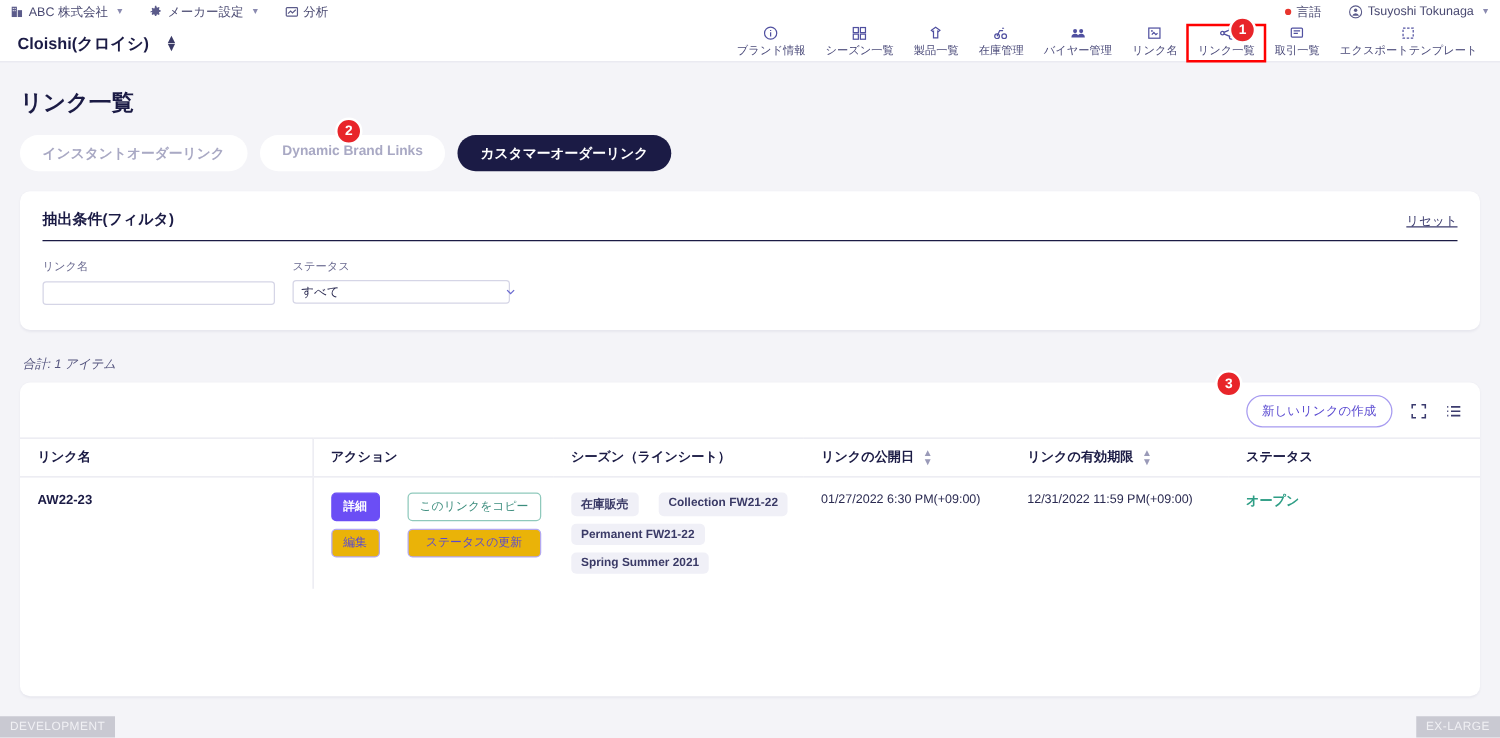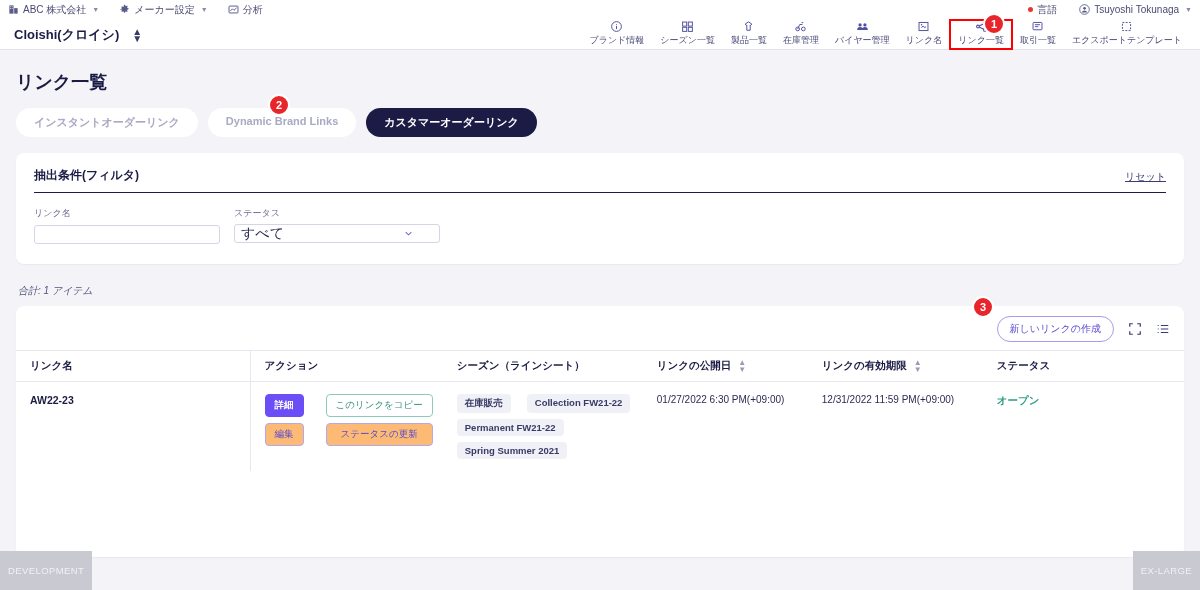--- a/index.html
+++ b/index.html
@@ -113,23 +113,23 @@
   .field-label { font-size: 9px; color: #6a6a90; margin-bottom: 4px; }
   .text-input {
     width: 186px; height: 19px;
     border: 1px solid #d5d5e6; border-radius: 3px;
     background: #fff; font-size: 10px; color: #2b2b52;
     padding: 0 6px; outline: none;
     font-family: "Liberation Sans", sans-serif;
   }
   .select-wrap { position: relative; width: 186px; }
   .select-input {
-    width: 206px; height: 19px;
+    width: 174px; height: 19px;
     border: 1px solid #d5d5e6; border-radius: 3px;
-    background: #fff; font-size: 14px; color: #2b2b52;
+    background: #fff; font-size: 10px; color: #2b2b52;
     display: flex; align-items: center; padding: 0 6px; cursor: pointer;
   }
   .select-caret {
     position: absolute; right: 7px; top: 5px;
     width: 9px; height: 9px; color: #6a6ad0;
   }
   .select-caret svg { width: 9px; height: 9px; display: block; }
 
   .total-line { font-size: 10px; color: #54547e; margin: 20px 0 8px 2px; font-style: italic; }
 
@@ -169,21 +169,21 @@
   .actions-grid {
     display: grid; grid-template-columns: auto auto;
     gap: 6px 22px; justify-content: start; align-items: center;
   }
   .abtn {
     font-size: 9.5px; border-radius: 4px; padding: 4px 9px;
     cursor: pointer; text-align: center; white-space: nowrap;
   }
   .abtn.solid { background: #6b4ef5; color: #fff; border: 1px solid #6b4ef5; font-weight: bold; }
   .abtn.teal { background: #fff; color: #3c8d7d; border: 1px solid #8fc9bc; }
-  .abtn.purple { background: #fdba74; color: #5a4ad1; border: 1px solid #b3a8f0; }
+  .abtn.purple { background: #eab308; color: #5a4ad1; border: 1px solid #b3a8f0; }
 
   .tags { display: flex; flex-direction: column; align-items: flex-start; gap: 6px; }
   .tag-row { display: flex; gap: 16px; }
   .tag {
     background: #f0f0f7; color: #3a3a66;
     border-radius: 4px; padding: 3px 8px;
     font-size: 9.5px; font-weight: bold; white-space: nowrap;
   }
   .status-open { color: #2f9e86; font-weight: bold; font-size: 10.5px; }
 
@@ -191,21 +191,21 @@
 
   
   .footer {
     position: absolute; left: 0; bottom: 0;
     width: 1200px; height: 17px;
   }
   .env-badge {
     position: absolute; bottom: 0;
     background: #c9c9d2; color: #f0f0f4;
     font-size: 9.5px; letter-spacing: .4px;
-    padding: 14px 8px; white-space: nowrap;
+    padding: 3px 8px; white-space: nowrap;
   }
   .env-left { left: 0; }
   .env-right { right: 0; }
 </style>
 </head>
 <body>
 
 <div class="utilbar">
   <div class="util-item">
     <span class="mini-ico">

